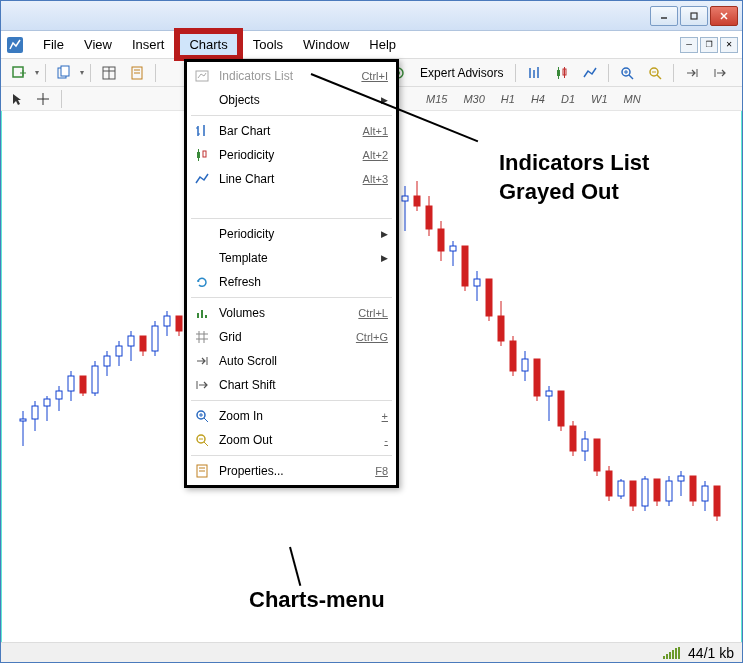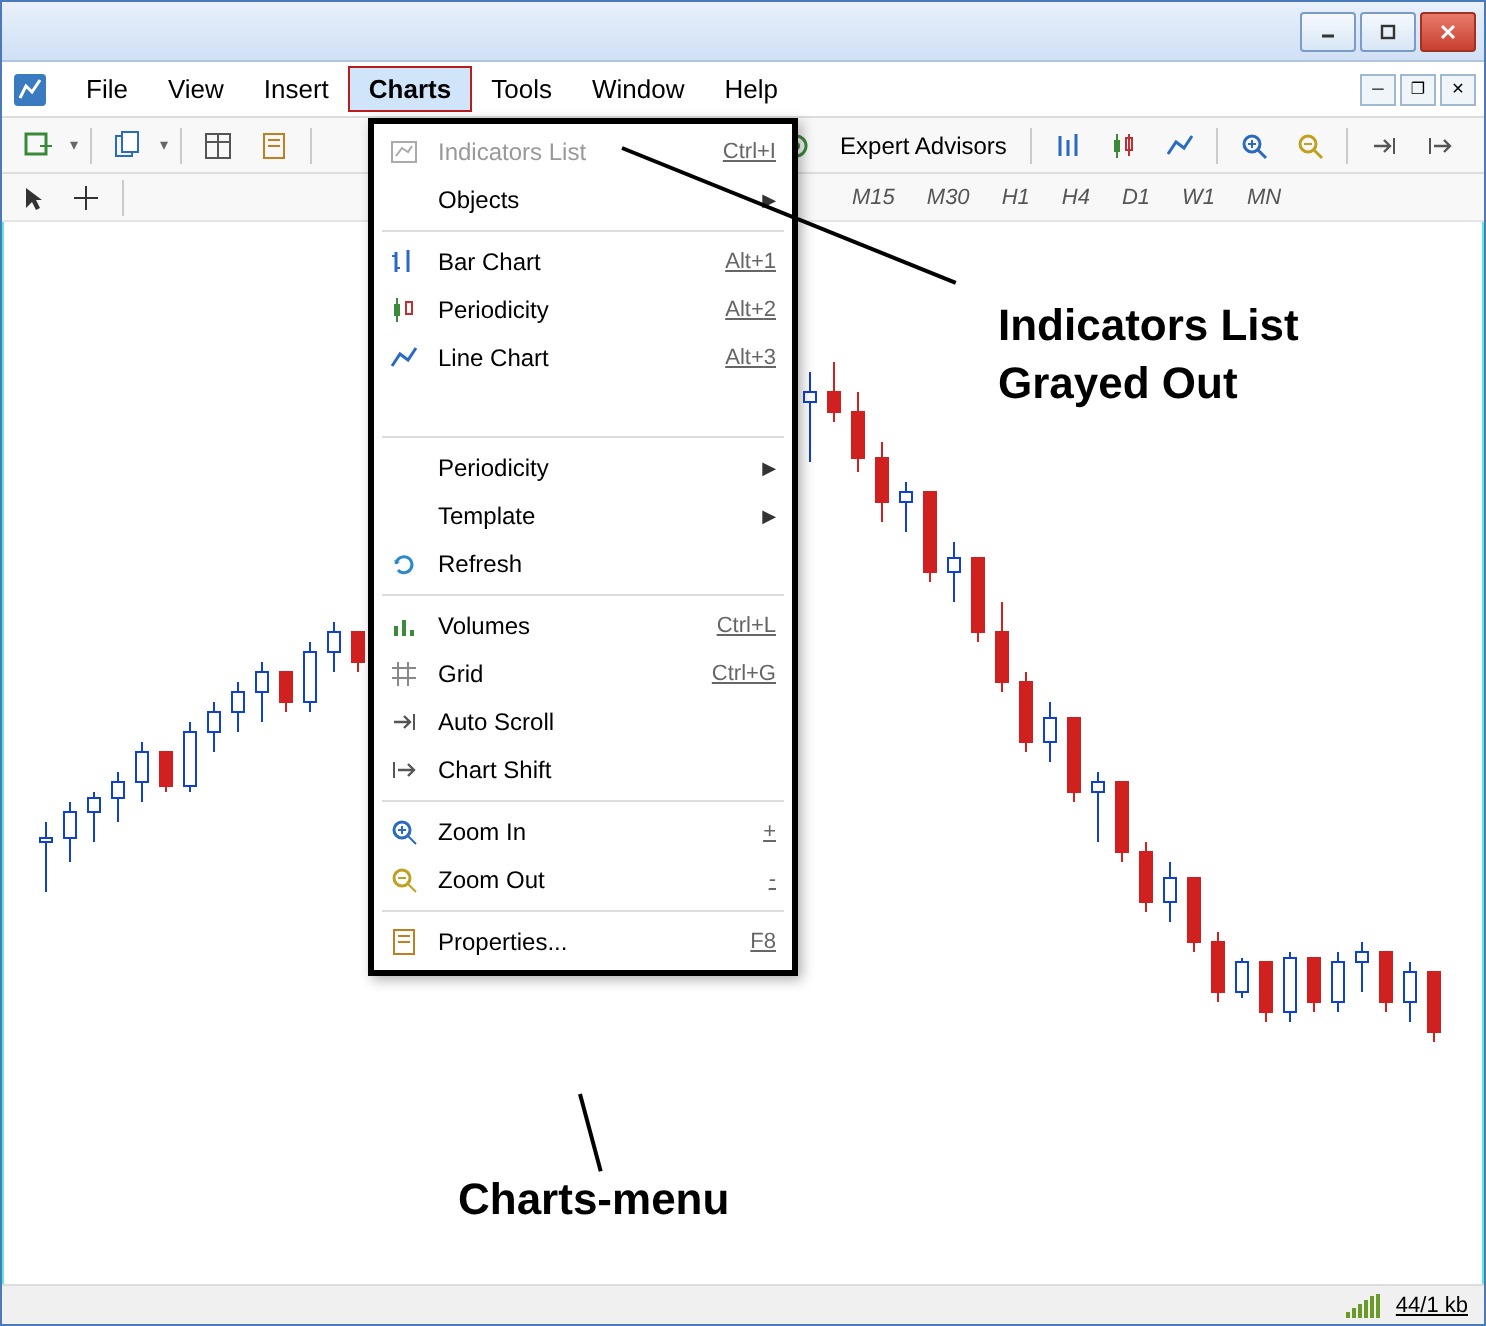--- a/index.html
+++ b/index.html
@@ -8,21 +8,21 @@
     .window { width: 743px; height: 663px; border: 1px solid #4a7abc; background: #5eead4; position: relative; }
     
     .titlebar { height: 30px; background: linear-gradient(to bottom, #e8f0fb, #d0e0f5); display: flex; align-items: center; justify-content: flex-end; padding: 0 4px; border-bottom: 1px solid #b0c4de; }
     .win-controls { display: flex; gap: 2px; }
     .win-btn { width: 28px; height: 20px; border: 1px solid #7a9cc6; background: linear-gradient(to bottom, #f5f9fd, #d8e6f5); border-radius: 2px; display: flex; align-items: center; justify-content: center; cursor: pointer; font-size: 10px; }
     .win-btn.close { background: linear-gradient(to bottom, #e87a6a, #c94030); border-color: #a03020; color: #fff; }
     
     .menubar { height: 28px; background: #fff; display: flex; align-items: center; padding: 0 4px; border-bottom: 1px solid #ddd; font-size: 13px; position: relative; }
     .menubar-logo { width: 20px; height: 20px; margin-right: 8px; }
     .menu-item { padding: 4px 10px; cursor: pointer; }
-    .menu-item.active { background: #d0e5fa; border: 1px solid #b91c1c; padding: 3px 9px; font-weight: bold; }
+    .menu-item.active { background: #d0e5fa; border: 6px solid #b91c1c; padding: 3px 9px; }
     .menubar .mini-controls { margin-left: auto; display: flex; gap: 2px; }
     .mini-btn { width: 18px; height: 16px; border: 1px solid #a0b8d0; background: #f0f5fa; font-size: 8px; display: flex; align-items: center; justify-content: center; cursor: pointer; }
     
     .toolbar1 { height: 28px; background: #f8f8f8; display: flex; align-items: center; padding: 0 6px; border-bottom: 1px solid #ddd; gap: 4px; }
     .toolbar2 { height: 24px; background: #f8f8f8; display: flex; align-items: center; padding: 0 6px; border-bottom: 1px solid #e5e5e5; gap: 6px; font-size: 11px; }
     .tb-btn { width: 24px; height: 22px; display: flex; align-items: center; justify-content: center; cursor: pointer; border-radius: 2px; }
     .tb-sep { width: 1px; height: 18px; background: #ccc; margin: 0 2px; }
     .tb-label { padding: 2px 6px; cursor: pointer; font-size: 12px; }
     .tf-btn { padding: 2px 5px; cursor: pointer; font-size: 11px; color: #555; font-style: italic; }
     
@@ -30,21 +30,21 @@
     
     .dropdown-menu { position: absolute; top: 58px; left: 183px; width: 215px; background: #fff; border: 3px solid #000; box-shadow: 2px 2px 6px rgba(0,0,0,0.3); z-index: 100; font-size: 12px; padding: 2px 0; }
     .dd-row { display: flex; align-items: center; height: 24px; padding: 0 8px 0 4px; cursor: pointer; }
     .dd-row.disabled { color: #999; cursor: default; }
     .dd-icon { width: 22px; height: 18px; display: flex; align-items: center; justify-content: center; flex-shrink: 0; }
     .dd-label { flex: 1; padding-left: 6px; }
     .dd-shortcut { color: #666; font-size: 11px; text-decoration: underline; }
     .dd-arrow { color: #333; font-size: 9px; }
     .dd-sep { height: 1px; background: #ddd; margin: 3px 4px; }
     
-    .statusbar { position: absolute; bottom: 0; left: 0; right: 0; height: 20px; background: #f0f0f0; border-top: 1px solid #ddd; display: flex; align-items: center; justify-content: flex-end; padding: 0 8px; font-size: 11px; gap: 8px; text-decoration: underline; }
+    .statusbar { position: absolute; bottom: 0; left: 0; right: 0; height: 20px; background: #f0f0f0; border-top: 1px solid #ddd; display: flex; align-items: center; justify-content: flex-end; padding: 0 8px; font-size: 14px; gap: 8px; }
     .signal-bars { display: flex; align-items: flex-end; gap: 1px; height: 12px; }
     .signal-bars span { width: 2px; background: #6a9a2a; }
     
     .annotation { position: absolute; font-size: 22px; font-weight: bold; color: #000; pointer-events: none; z-index: 200; }
     .anno-line { position: absolute; background: #000; z-index: 150; pointer-events: none; }
   </style>
 </head>
 <body>
 
 <div class="window">
@@ -516,21 +516,21 @@
           <span class="dd-shortcut">F8</span>
         </div>
       </div>
   </div>
 
   <div class="anno-line" style="top:72px;left:310px;width:180px;height:2px;transform:rotate(22deg);transform-origin:left center"></div>
   <div class="anno-line" style="top:546px;left:288px;width:2px;height:40px;transform:rotate(-15deg);transform-origin:top center"></div>
 
   <div class="annotation" style="top:148px;left:498px;white-space:pre-line;line-height:1.3">Indicators List
 Grayed Out</div>
-  <div class="annotation" style="top:586px;left:228px">Charts-menu</div>
+  <div class="annotation" style="top:586px;left:248px">Charts-menu</div>
 
   <div class="statusbar">
     <div class="signal-bars">
       <span style="height:3px"></span>
         <span style="height:5px"></span>
         <span style="height:7px"></span>
         <span style="height:9px"></span>
         <span style="height:11px"></span>
         <span style="height:12px"></span>
     </div>

